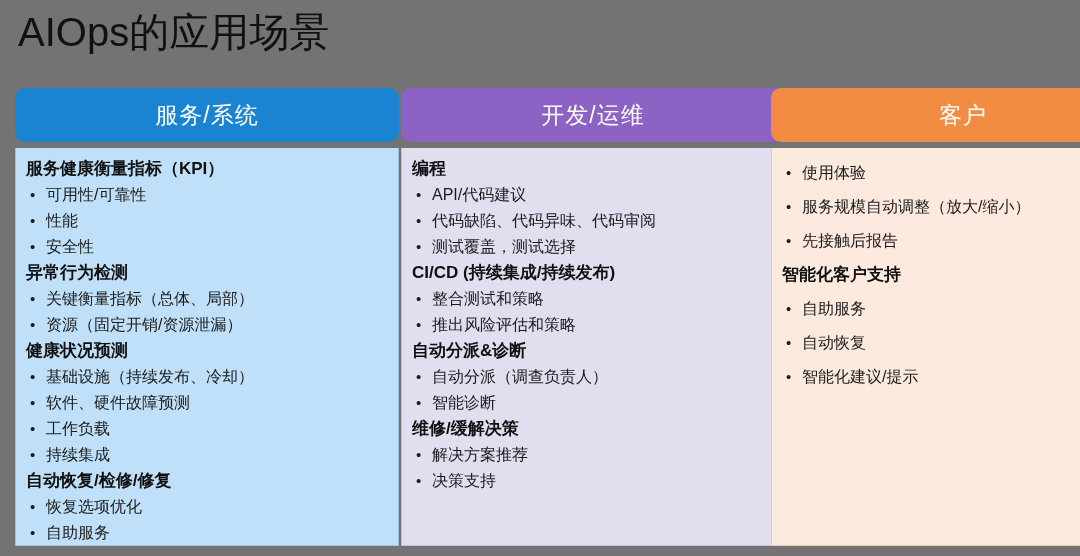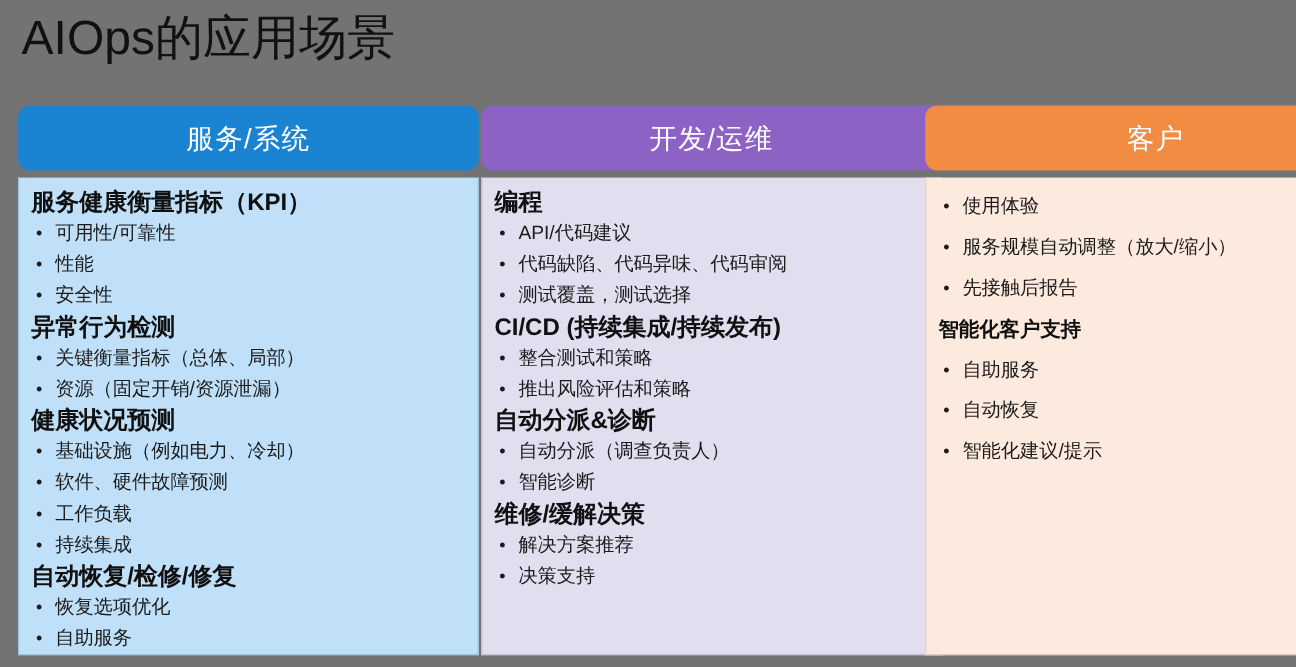--- a/index.html
+++ b/index.html
@@ -75,21 +75,21 @@
   .col-2 .col-header { background: #f28c43; }
 
   .col-0 .col-body { background: #bfe0f8; border-color: #9dc4de; }
   .col-1 .col-body { background: #e3ddf0; border-color: #c6bedb; }
   .col-2 .col-body { background: #fdeade; border-color: #e7cdb8; }
 
   .grp { margin: 0; }
   .grp-title {
     font-weight: bold;
     color: #101010;
-    font-size: 20px;
+    font-size: 17px;
     line-height: 26px;
     white-space: nowrap;
   }
   .bullets { margin: 0; padding: 0; list-style: none; }
   .bullet {
     display: flex;
     align-items: flex-start;
     font-size: 16px;
     line-height: 26px;
     color: #1b1b1b;
@@ -171,21 +171,21 @@
               <span class="btxt">资源（固定开销/资源泄漏）</span>
             </li>
           </ul>
         </div>
 
         <div class="grp">
           <div class="grp-title">健康状况预测</div>
           <ul class="bullets">
             <li class="bullet">
               <span class="dot">•</span>
-              <span class="btxt">基础设施（例如电力、冷却）</span>
+              <span class="btxt">基础设施（持续发布、冷却）</span>
             </li>
             <li class="bullet">
               <span class="dot">•</span>
               <span class="btxt">软件、硬件故障预测</span>
             </li>
             <li class="bullet">
               <span class="dot">•</span>
               <span class="btxt">工作负载</span>
             </li>
             <li class="bullet">

